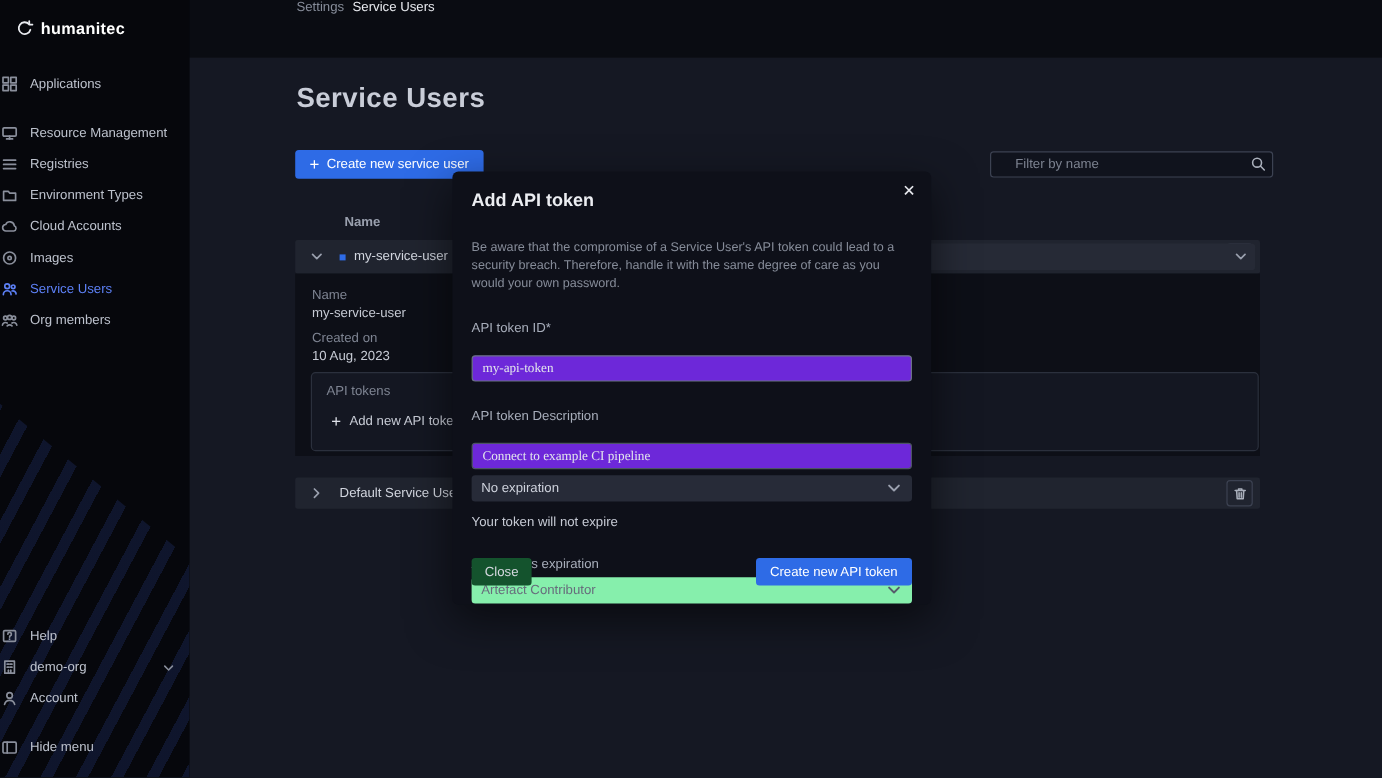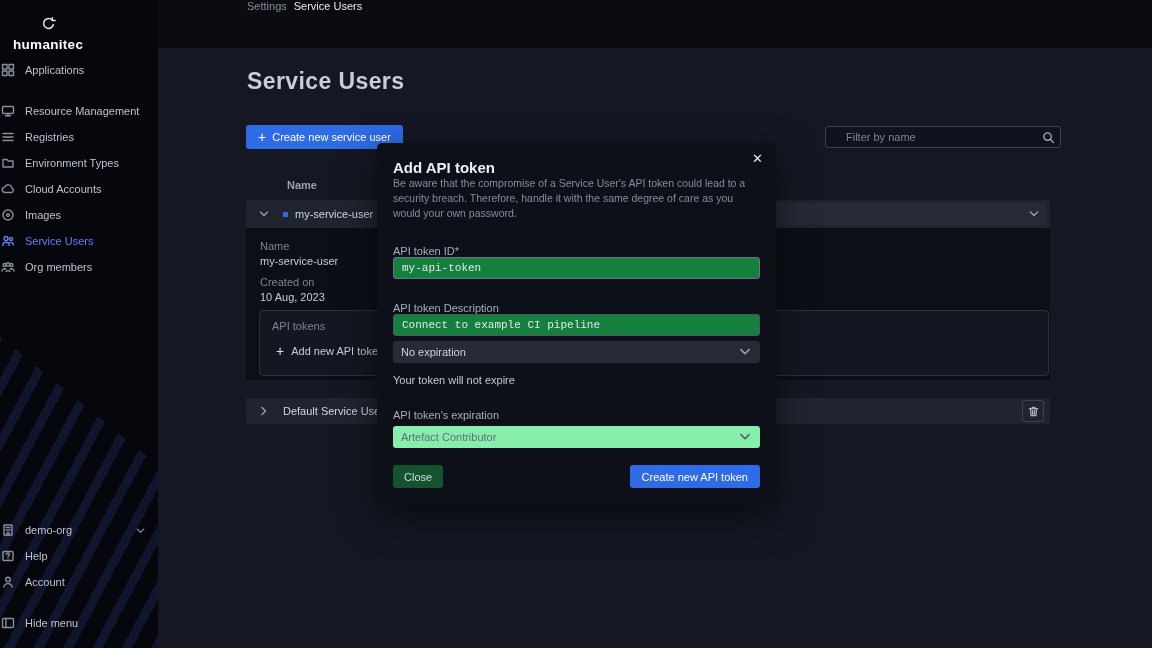--- a/index.html
+++ b/index.html
@@ -11,21 +11,21 @@
   .topbar { position:absolute; top:0; left:0; width:1152px; height:48px; background:#0a0c12; }
   .breadcrumb { position:absolute; left:247px; top:0; height:48px; display:flex; align-items:flex-start; gap:7px; font-size:11px; }
   .crumb-parent { color:#868c99; }
   .crumb-current { color:#e8eaef; }
 
   
   .sidebar { position:absolute; left:0; top:0; width:158px; height:648px; background:#06070c; z-index:5; overflow:hidden; }
   .stripes { position:absolute; left:0; bottom:0; width:158px; height:380px; pointer-events:none;
     background:repeating-linear-gradient(118deg, rgba(38,58,128,0.28) 0 9px, transparent 9px 26px);
     clip-path:polygon(0 18%, 100% 52%, 100% 100%, 0 100%); }
-  .logo { position:absolute; left:13px; top:16px; display:flex; align-items:center; gap:6px; color:#fff; font-size:13.5px; font-weight:700; letter-spacing:.3px;flex-direction:column; }
+  .logo { position:absolute; left:13px; top:16px; display:flex; align-items:center; gap:6px; color:#fff; font-size:13.5px; font-weight:700; letter-spacing:.3px; }
   .logo .icon { color:#e8eaef; display:flex; }
   .nav { position:absolute; left:0; top:57px; width:158px; }
   .nav-item { display:flex; align-items:center; gap:10px; height:26px; padding-left:1px; font-size:11px; color:#bdc2cd; cursor:pointer; }
   .nav-item .icon { color:#8a8f9c; display:flex; }
   .nav-item.gap-above { margin-top:15px; }
   .nav-item.active, .nav-item.active .icon { color:#5d81f7; }
   .nav-foot { position:absolute; left:0; top:517px; width:158px; }
   .hide-menu { position:absolute; left:0; top:610px; width:158px; }
   .nav-item .chev-right-slot { margin-left:auto; margin-right:12px; color:#8a8f9c; display:flex; }
   svg.ic { stroke:currentColor; fill:none; stroke-width:1.4; stroke-linecap:round; stroke-linejoin:round; }
@@ -58,23 +58,23 @@
   .field-value { font-size:11px; color:#c6cad4; margin-top:3px; }
   .created-block { margin-top:9px; }
   .tokens-box { position:absolute; left:13px; top:82px; width:790px; height:66px; border:1px solid #2b303d; border-radius:4px; background:#141722; padding:9px 12px; }
   .add-token-btn { margin-top:8px; display:inline-flex; align-items:center; gap:7px; height:22px; padding:0 10px 0 4px; background:transparent; border:none; color:#c6cad4; font-size:11px; font-family:inherit; cursor:pointer; }
   .add-token-btn .plus { color:#dfe2e9; }
 
   
   .modal { position:absolute; left:377px; top:143px; width:399px; height:361px; background:#0e1019; border-radius:5px; z-index:20; box-shadow:0 12px 36px rgba(0,0,0,.55); padding:16px; }
   .modal-close { position:absolute; top:9px; right:13px; color:#e8eaef; font-size:13px; cursor:pointer; line-height:1; }
   .modal-title { font-size:15px; font-weight:700; color:#eceef2; }
-  .modal-warning { margin-top:0; width:360px; font-size:10.5px; line-height:1.45; color:#868c99; }
+  .modal-warning { margin-top:23px; width:360px; font-size:10.5px; line-height:1.45; color:#868c99; }
   .m-label { margin-top:23px; font-size:11px; color:#a7adba; }
-  .m-input { margin-top:0; width:367px; height:22px; background:#15803d; border:1px solid #4d5466; border-radius:3px; color:#e3e6ec; font-size:11px; padding:0 8px; font-family:Liberation Mono, monospace; outline:none; display:block; }
+  .m-input { margin-top:16px; width:367px; height:22px; background:#6d28d9; border:1px solid #4d5466; border-radius:3px; color:#e3e6ec; font-size:11px; padding:0 8px; font-family:Liberation Serif, serif; outline:none; display:block; }
   .m-input.first { border-color:#6b7286; }
   .m-select { margin-top:5px; width:367px; height:22px; border-radius:3px; display:flex; align-items:center; padding:0 8px; font-size:11px; cursor:pointer; }
   .m-select .chev { margin-left:auto; display:flex; }
   .sel-enabled { background:#272b38; color:#ced2dc; }
   .sel-enabled .chev { color:#9aa0ae; }
   .sel-disabled { background:#86efac; color:#676d7c; cursor:default; }
   .sel-disabled .chev { color:#565c6b; }
   .m-note { margin-top:11px; font-size:11px; color:#c6cad4; }
   .modal-footer { position:absolute; left:16px; right:16px; bottom:16px; display:flex; justify-content:space-between; }
   .btn-gray { background:#14532d; color:#d6d9e0; height:23px; padding:0 11px; }
@@ -181,45 +181,45 @@
             </svg>
         </span>
         <span>Org members</span>
       </div>
     </div>
 
     <div class="nav-foot">
       <div class="nav-item">
         <span class="icon">
           <svg class="ic" width="14" height="14" viewBox="0 0 14 14">
+              <rect x="2" y="2.5" width="10" height="9" rx="1"></rect>
+              <path d="M5.5 5.5a1.5 1.5 0 1 1 2 1.4c-.5.2-.5.6-.5 1"></path>
+              <line x1="7" y1="9.6" x2="7" y2="9.7"></line>
+            </svg>
+        </span>
+        <span>Help</span>
+      </div>
+      <div class="nav-item">
+        <span class="icon">
+          <svg class="ic" width="14" height="14" viewBox="0 0 14 14">
               <rect x="3" y="2" width="8" height="10"></rect>
               <line x1="5" y1="4.5" x2="6.5" y2="4.5"></line>
               <line x1="7.5" y1="4.5" x2="9" y2="4.5"></line>
               <line x1="5" y1="7" x2="6.5" y2="7"></line>
               <line x1="7.5" y1="7" x2="9" y2="7"></line>
               <line x1="6" y1="12" x2="6" y2="9.5"></line>
               <line x1="8" y1="12" x2="8" y2="9.5"></line>
             </svg>
         </span>
         <span>demo-org</span>
         <span class="chev-right-slot">
           <svg class="ic" width="11" height="11" viewBox="0 0 12 12">
               <polyline points="2.5,4.5 6,8 9.5,4.5"></polyline>
             </svg>
         </span>
-      </div>
-      <div class="nav-item">
-        <span class="icon">
-          <svg class="ic" width="14" height="14" viewBox="0 0 14 14">
-              <rect x="2" y="2.5" width="10" height="9" rx="1"></rect>
-              <path d="M5.5 5.5a1.5 1.5 0 1 1 2 1.4c-.5.2-.5.6-.5 1"></path>
-              <line x1="7" y1="9.6" x2="7" y2="9.7"></line>
-            </svg>
-        </span>
-        <span>Help</span>
       </div>
       <div class="nav-item">
         <span class="icon">
           <svg class="ic" width="14" height="14" viewBox="0 0 14 14">
               <circle cx="7" cy="4.5" r="2.3"></circle>
               <path d="M2.8 12a4.3 4.3 0 0 1 8.4 0"></path>
             </svg>
         </span>
         <span>Account</span>
       </div>

